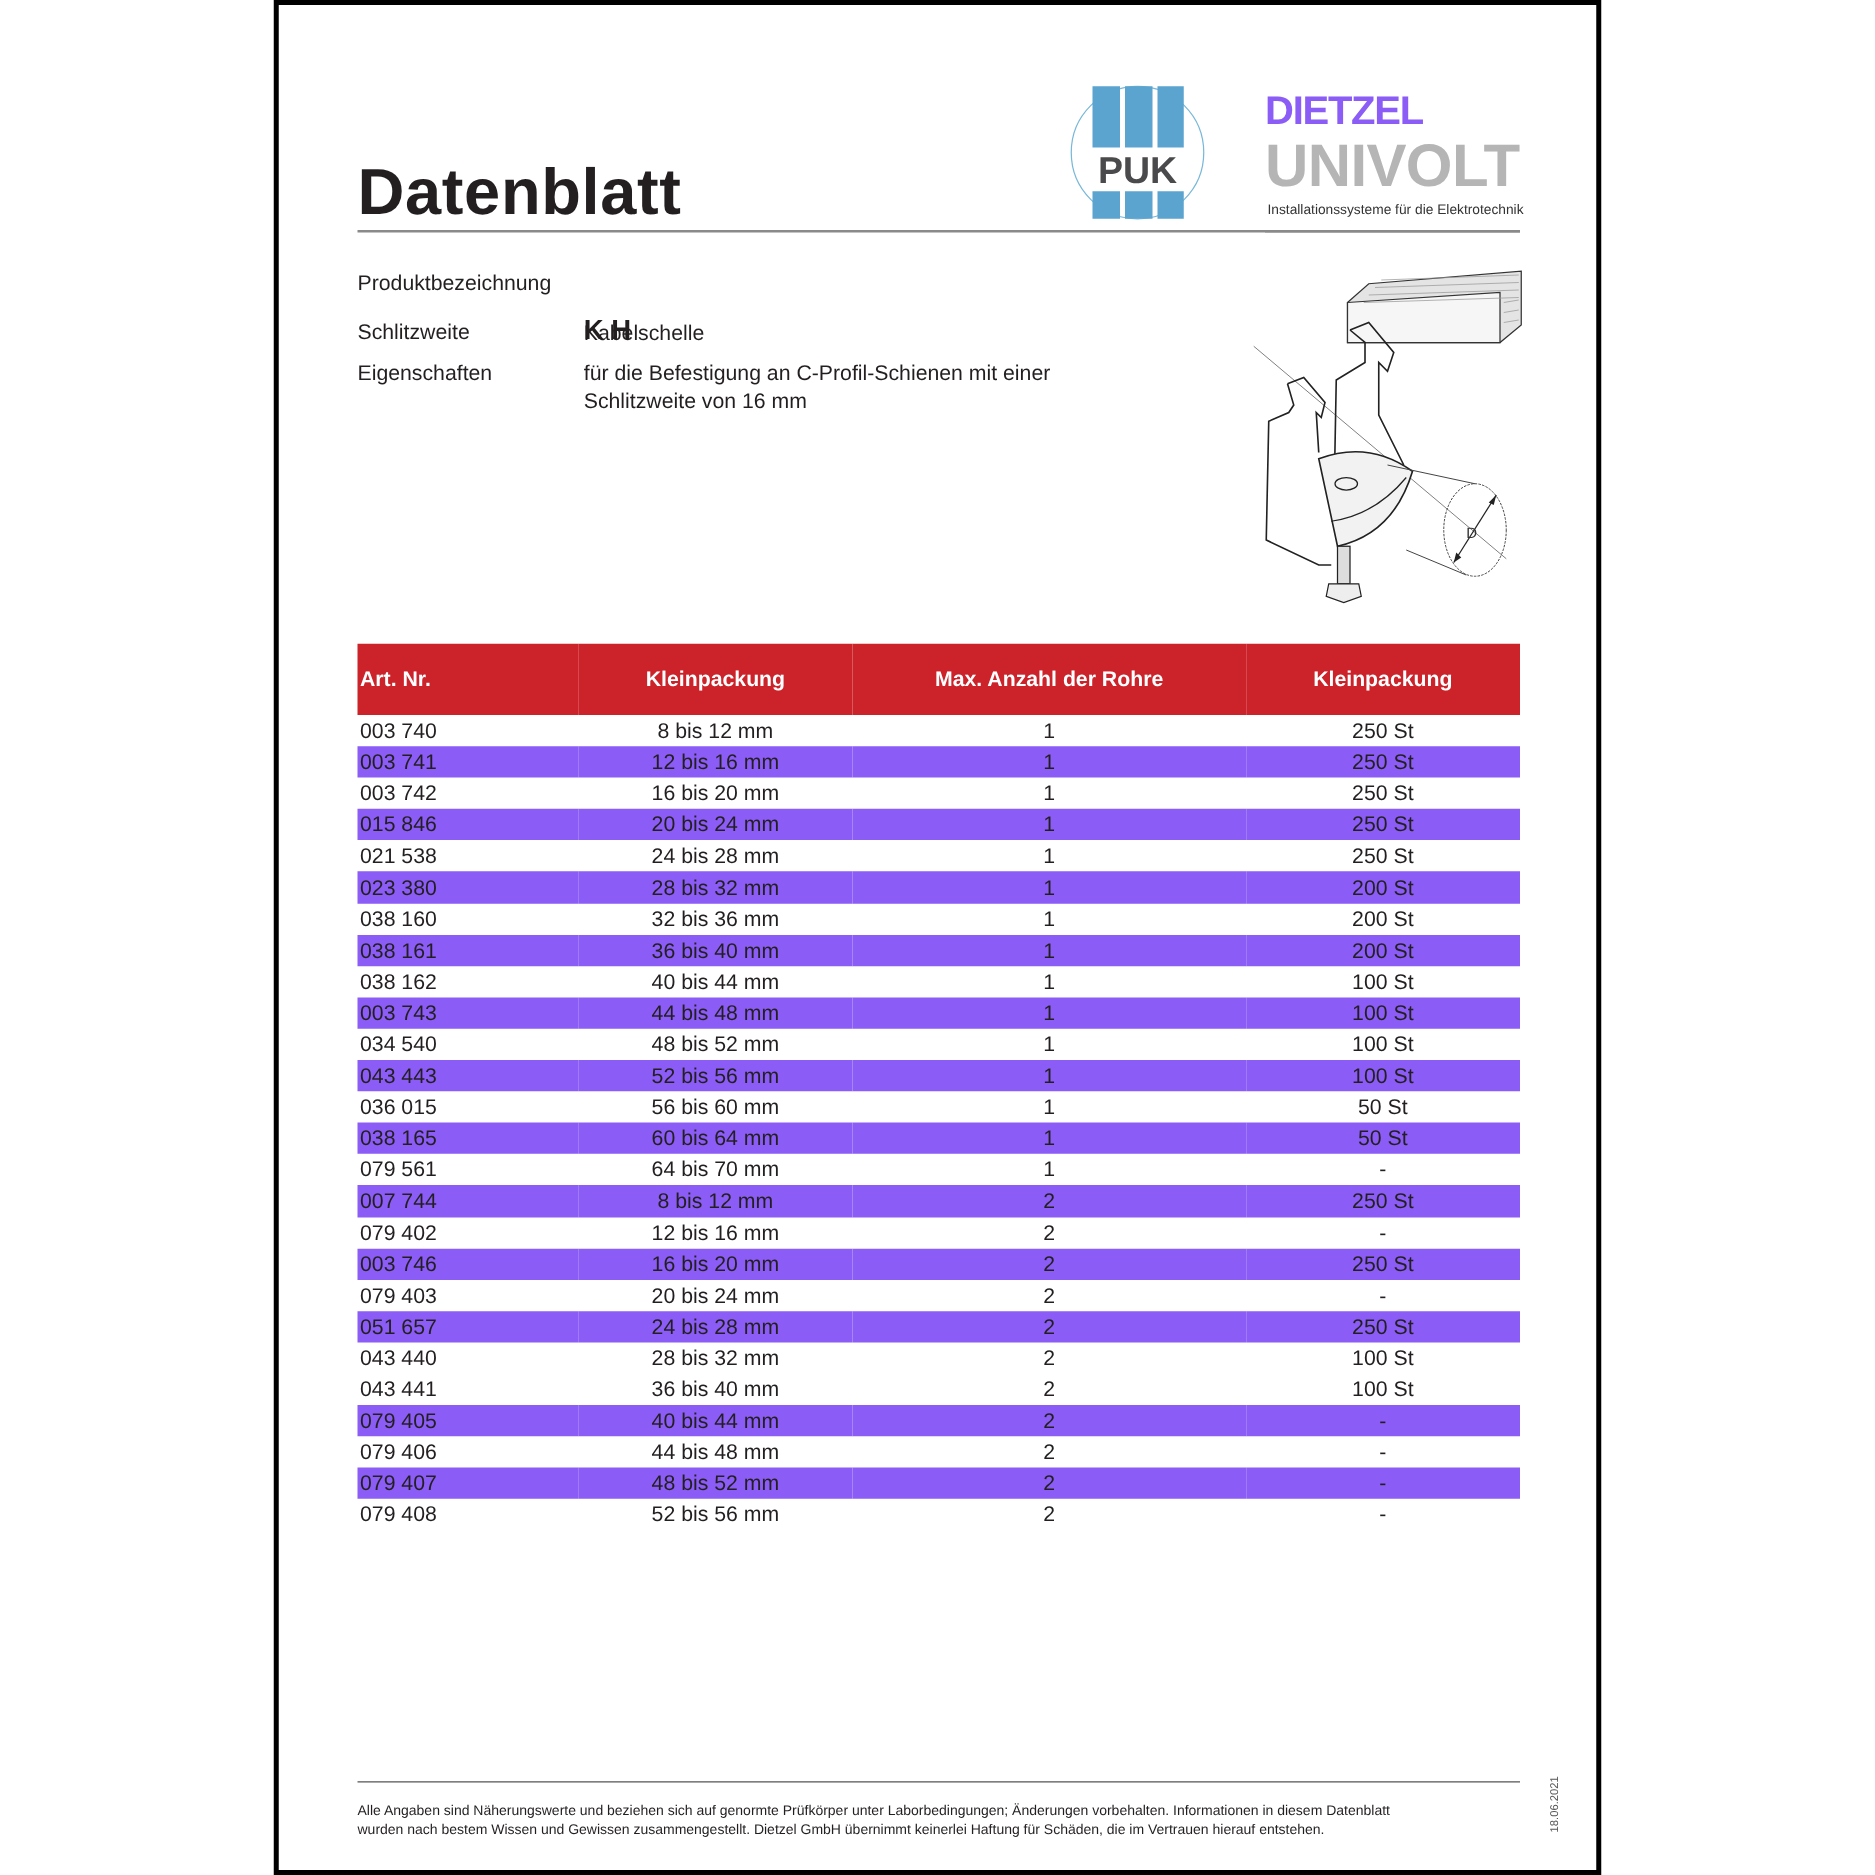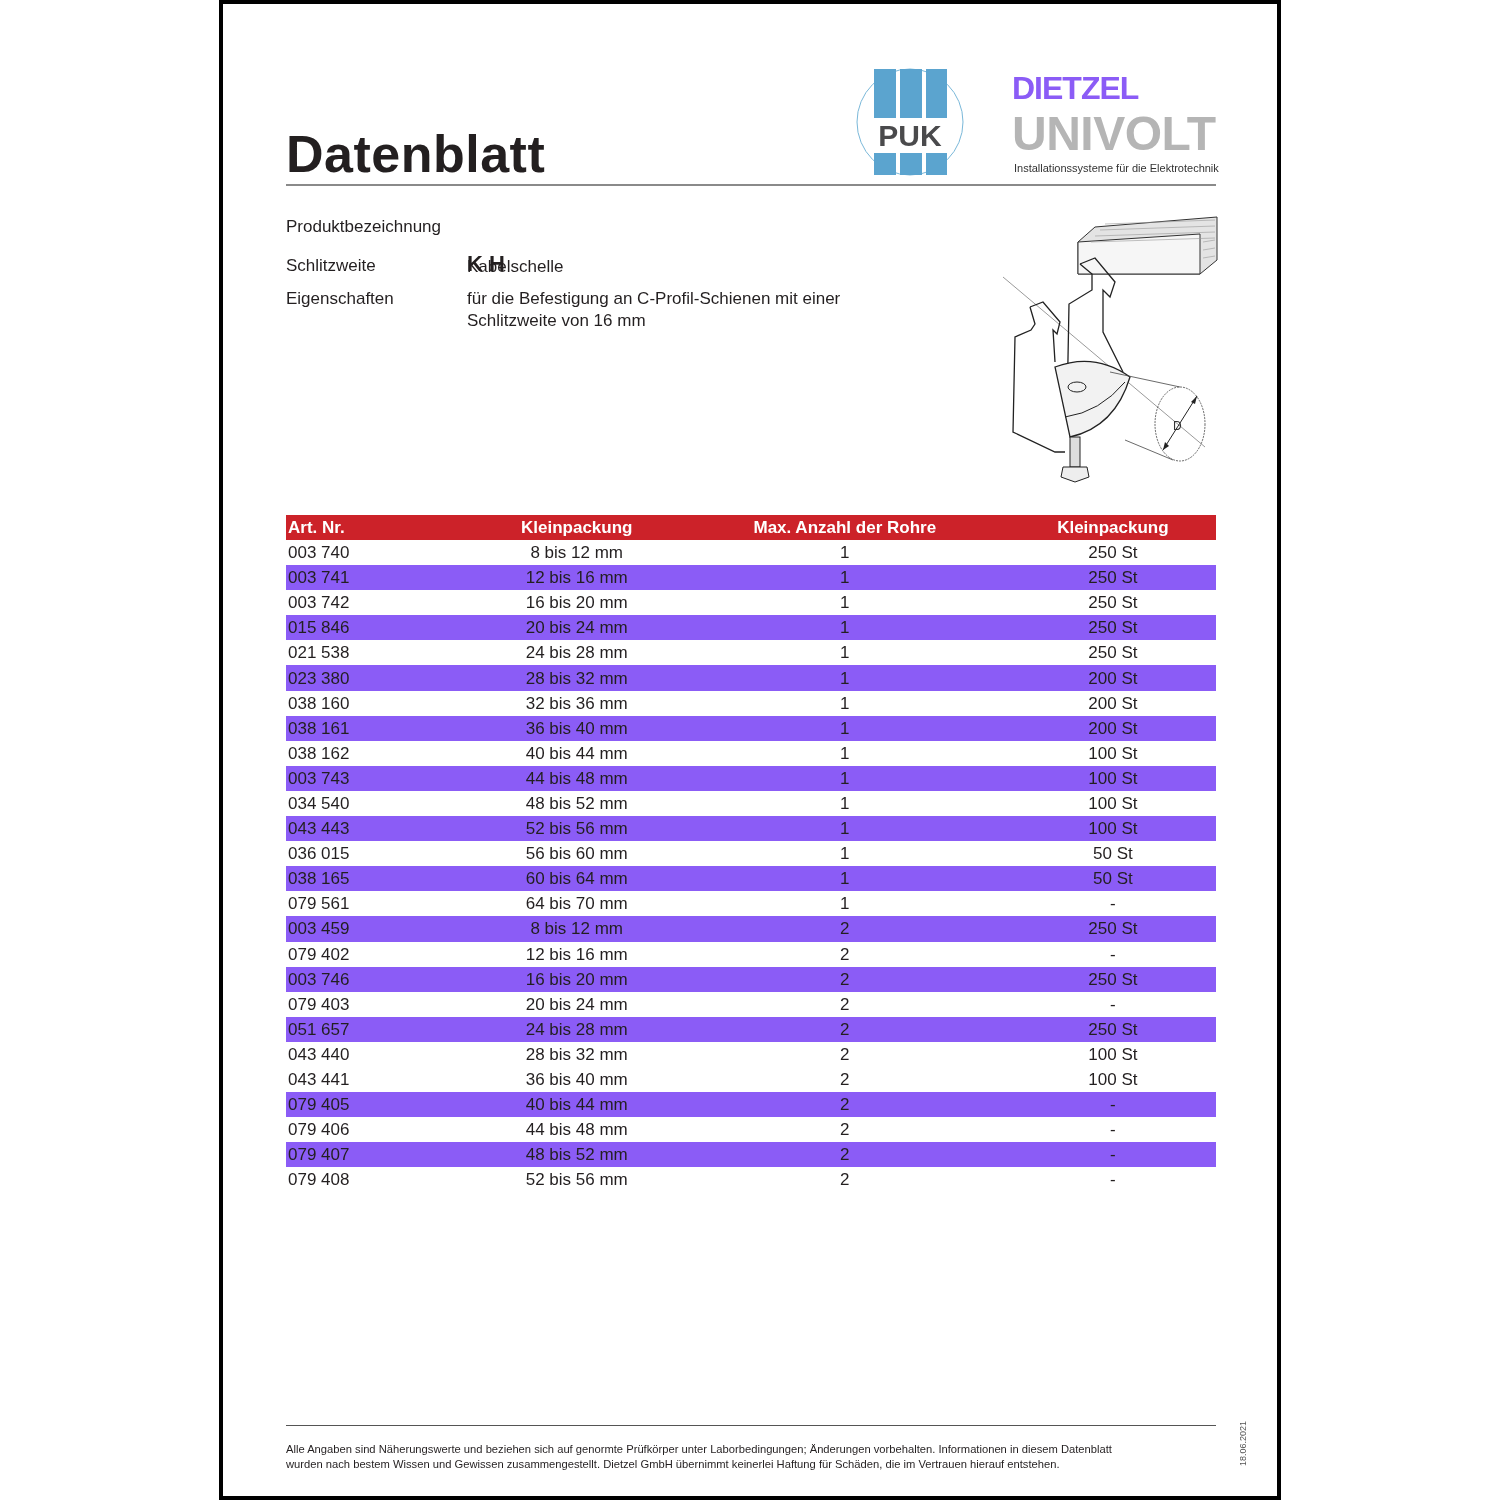--- a/index.html
+++ b/index.html
@@ -13,21 +13,21 @@
   
   .dietzel-word { left:1012px; top:64px; font-size:32px; font-weight:bold; color:#8b5cf6; letter-spacing:-1px; line-height:48px; font-family:"Liberation Sans", sans-serif; transform:scaleX(1.0); transform-origin:left; }
   .univolt-word { left:1012px; top:110px; font-size:48px; font-weight:bold; color:#b5b5b5; letter-spacing:-0.5px; line-height:48px; }
   .tagline { left:1014px; top:162px; font-size:11px; color:#333; white-space:nowrap; }
   
   .lbl { left:286px; font-size:17px; color:#231f20; }
   .val { left:467px; font-size:17px; color:#231f20; line-height:21px; }
   .val-bold { left:467px; font-size:22px; font-weight:bold; color:#231f20; }
   
   .tbl { left:286px; top:515px; width:930px; border-collapse:collapse; }
-  .tbl th { background:#cc2229; color:#ffffff; font-size:17px; font-weight:bold; height:25px; padding:0; line-height:25px; }
+  .tbl th { background:#cc2229; color:#ffffff; font-size:17px; font-weight:bold; height:25px; padding:16px; line-height:25px; }
   .tbl td { font-size:17px; color:#231f20; height:25.1px; padding:0; line-height:25px; }
   .tbl tr.alt td { background:#8b5cf6; }
   .c1 { text-align:left; width:180px; padding-left:2px !important; }
   .c2 { text-align:center; width:200px; }
   .c3 { text-align:center; width:320px; }
   .c4 { text-align:center; width:200px; }
   .tbl th.c1 { padding-left:3px; }
   .foot-rule { left:286px; top:1425px; width:930px; height:1px; background:#555; }
   .foot { left:286px; top:1442px; width:940px; font-size:11.2px; color:#231f20; line-height:15px; }
   .date { left:1232px; top:1420px; font-size:9px; color:#555; transform:rotate(-90deg); transform-origin:left top; white-space:nowrap; }
@@ -202,21 +202,21 @@
         <td class="c3">1</td>
         <td class="c4">50 St</td>
       </tr>
       <tr>
         <td class="c1">079 561</td>
         <td class="c2">64 bis 70 mm</td>
         <td class="c3">1</td>
         <td class="c4">-</td>
       </tr>
       <tr class="alt">
-        <td class="c1">003 459</td>
+        <td class="c1">007 744</td>
         <td class="c2">8 bis 12 mm</td>
         <td class="c3">2</td>
         <td class="c4">250 St</td>
       </tr>
       <tr>
         <td class="c1">079 402</td>
         <td class="c2">12 bis 16 mm</td>
         <td class="c3">2</td>
         <td class="c4">-</td>
       </tr>

